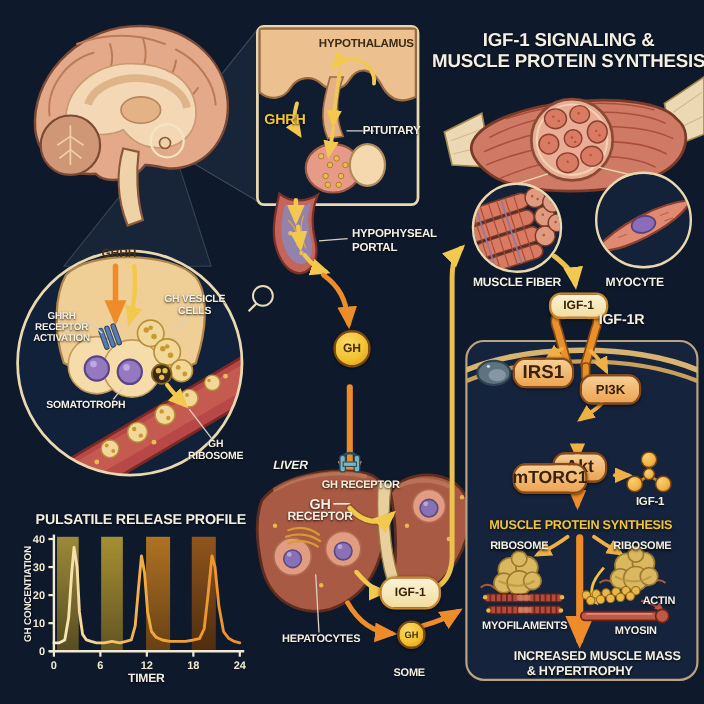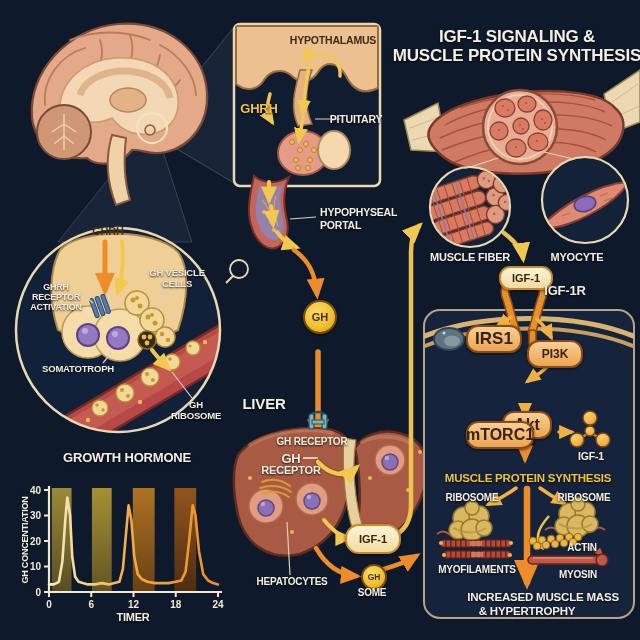--- a/index.html
+++ b/index.html
@@ -565,45 +565,45 @@
 <div class="lbl" style="left:56px;top:287px;font-size:9px;">GHRH</div>
 <div class="lbl" style="left:56px;top:297px;font-size:9px;">RECEPTOR</div>
 <div class="lbl" style="left:56px;top:307px;font-size:9px;">ACTIVATION</div>
 <div class="lbl" style="left:177px;top:272px;font-size:9.5px;">GH VESICLE</div>
 <div class="lbl" style="left:177px;top:283px;font-size:9.5px;">CELLS</div>
 <div class="lbl" style="left:78px;top:368px;font-size:9.5px;">SOMATOTROPH</div>
 <div class="lbl" style="left:196px;top:404px;font-size:9.5px;">GH</div>
 <div class="lbl" style="left:196px;top:415px;font-size:9.5px;">RIBOSOME</div>
 
 <div class="badge" style="left:303px;top:300px;width:30px;height:30px;font-size:11px;">GH</div>
-<div class="lbl" style="left:264px;top:403px;font-size:15px;">LIVER</div>
-<div class="lbl" style="left:312px;top:441px;font-size:10px;color:#f7f0d8;">GH RECEPTOR</div>
+<div class="lbl" style="left:264px;top:423px;font-size:11px;font-style:italic;">LIVER</div>
+<div class="lbl" style="left:328px;top:441px;font-size:10px;color:#f7f0d8;">GH RECEPTOR</div>
 <div class="lbl" style="left:291px;top:458px;font-size:13px;">GH</div>
 <div class="lbl" style="left:291px;top:470px;font-size:11px;">RECEPTOR</div>
 <div class="lbl" style="left:292px;top:581px;font-size:10px;">HEPATOCYTES</div>
 <div class="pill cream" style="left:345px;top:524px;width:52px;height:26px;font-size:11px;border-radius:14px;">IGF-1</div>
 <div class="badge" style="left:361px;top:564px;width:22px;height:22px;font-size:8.5px;">GH</div>
-<div class="lbl" style="left:372px;top:592px;font-size:10px;">SOME</div>
+<div class="lbl" style="left:372px;top:612px;font-size:10px;">SOME</div>
 
 <div class="lbl" style="left:470px;top:257px;font-size:11px;">MUSCLE FIBER</div>
 <div class="lbl" style="left:577px;top:257px;font-size:11px;">MYOCYTE</div>
 
 <div class="pill cream" style="left:499px;top:266px;width:50px;height:20px;font-size:11px;border-radius:11px;">IGF-1</div>
 <div class="lbl" style="left:565px;top:290px;font-size:13px;">IGF-1R</div>
 <div class="pill" style="left:466px;top:325px;width:52px;height:24px;font-size:17px;">IRS1</div>
 <div class="pill" style="left:527px;top:340px;width:52px;height:24px;font-size:12px;">PI3K</div>
 <div class="pill" style="left:502px;top:399px;width:46px;height:24px;font-size:16px;margin-top:12px;">Akt</div>
 <div class="pill" style="left:466px;top:421px;width:64px;height:24px;font-size:16px;">mTORC1</div>
 <div class="lbl" style="left:591px;top:456px;font-size:10.5px;">IGF-1</div>
 <div class="lbl yel" style="left:528px;top:478px;font-size:11.5px;">MUSCLE PROTEIN SYNTHESIS</div>
 <div class="lbl" style="left:472px;top:497px;font-size:10px;">RIBOSOME</div>
 <div class="lbl" style="left:584px;top:497px;font-size:10px;">RIBOSOME</div>
 <div class="lbl" style="left:477px;top:569px;font-size:10px;">MYOFILAMENTS</div>
-<div class="lbl" style="left:582px;top:547px;font-size:10px;">ACTIN</div>
+<div class="lbl" style="left:599px;top:547px;font-size:10px;">ACTIN</div>
 <div class="lbl" style="left:578px;top:574px;font-size:10px;">MYOSIN</div>
 <div class="lbl" style="left:527px;top:597px;font-size:11.5px;margin-left:16px;">INCREASED MUSCLE MASS</div>
 <div class="lbl" style="left:527px;top:611px;font-size:11.5px;">&amp; HYPERTROPHY</div>
 
-<div class="lbl" style="left:127px;top:457px;font-size:13px;">GROWTH HORMONE</div>
+<div class="lbl" style="left:128px;top:472px;font-size:13px;">PULSATILE RELEASE PROFILE</div>
 <div class="lbl vlabel" style="left:25px;top:540px;font-size:9px;">GH CONCENTIATION</div>
 <div class="lbl" style="left:133px;top:617px;font-size:11px;">TIMER</div>
 
 </div>
 
 </body></html>

